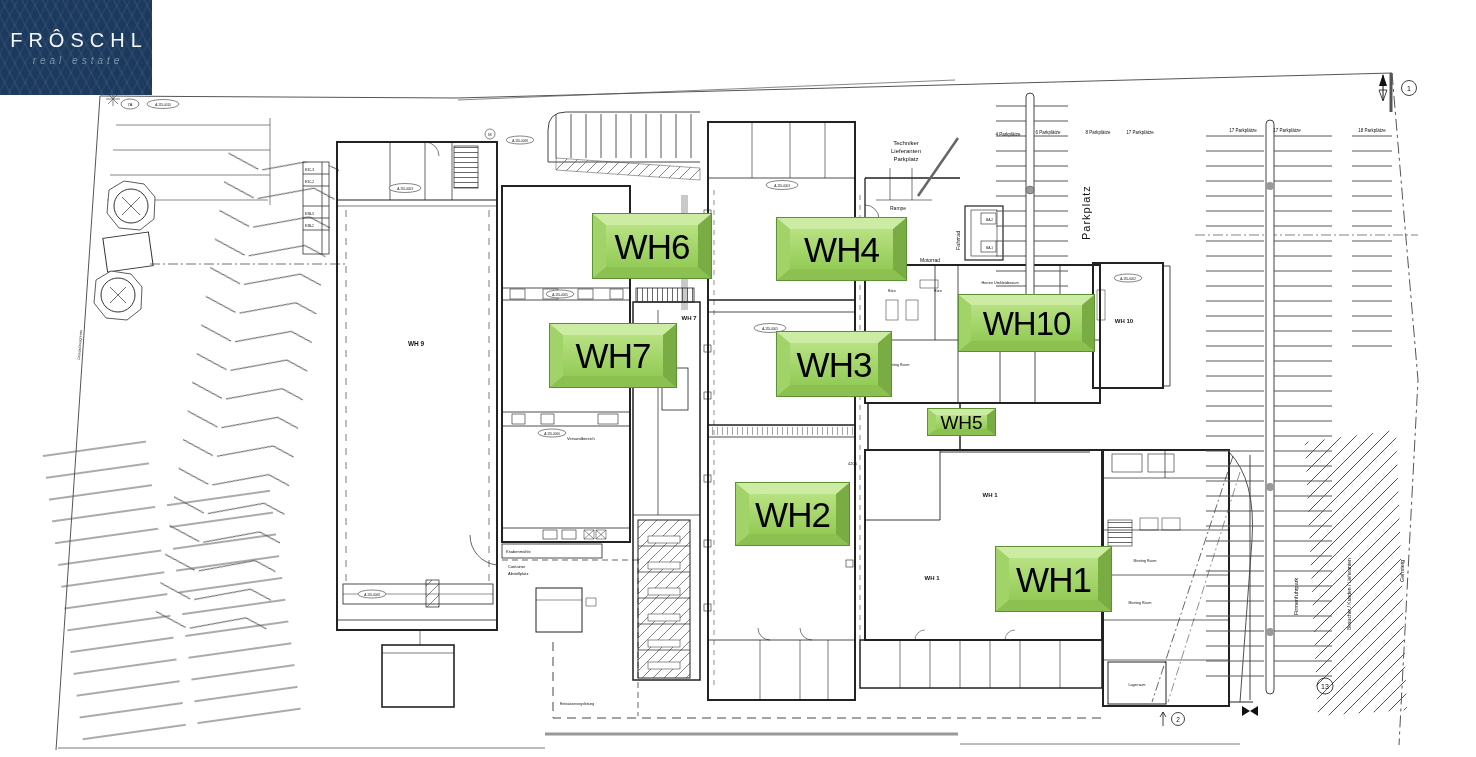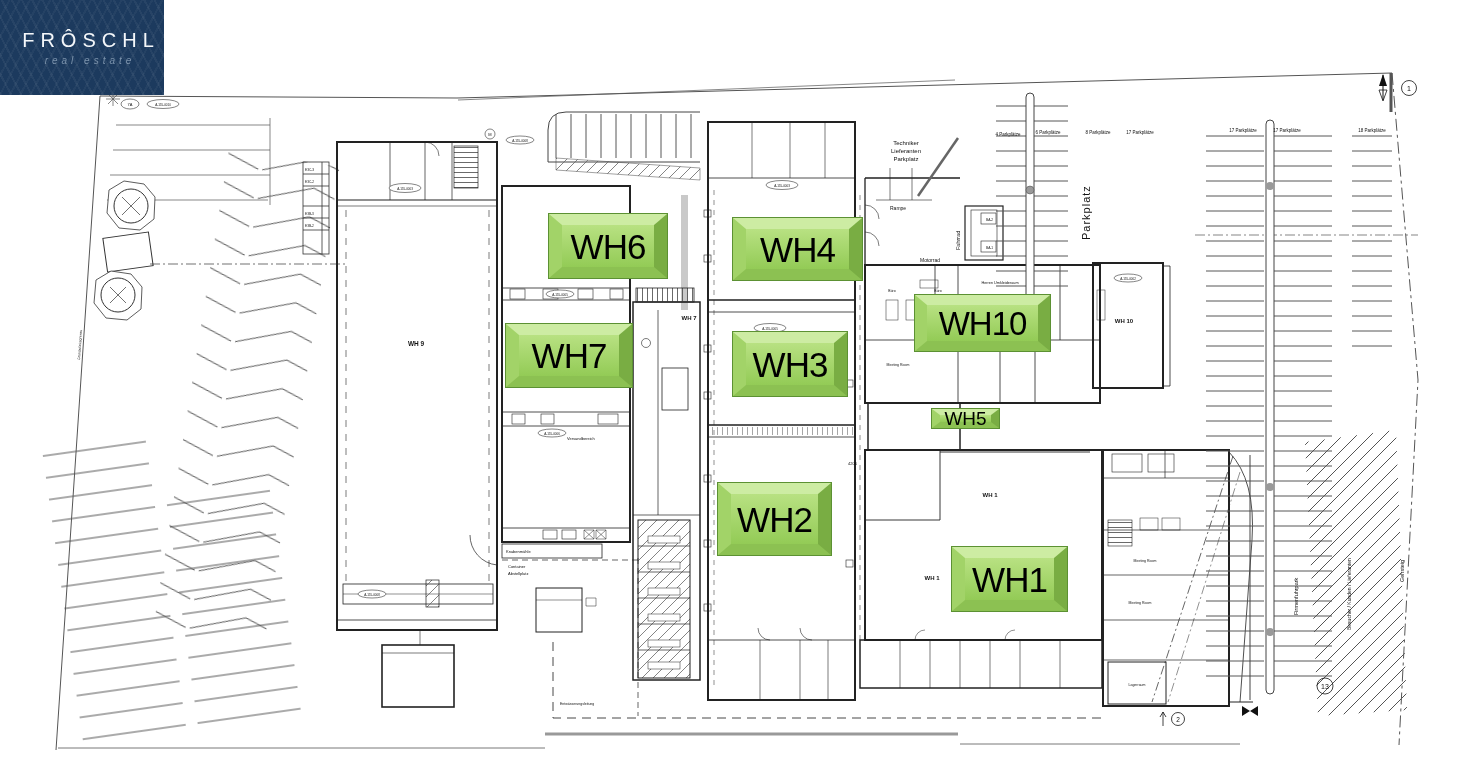--- a/index.html
+++ b/index.html
@@ -5,31 +5,31 @@
   html,body{margin:0;padding:0;background:#fff;}
   #stage{position:relative;width:1476px;height:757px;background:#ffffff;overflow:hidden;
          font-family:"Liberation Sans",sans-serif;}
   svg{position:absolute;left:0;top:0;}
   svg text{font-family:"Liberation Sans",sans-serif;fill:#111;}
   
   .logo{position:absolute;left:0;top:0;width:152px;height:95px;background:#1c3a5e;z-index:30;
         display:flex;flex-direction:column;align-items:center;justify-content:center;gap:3px;
         background-image:
           repeating-linear-gradient(62deg, rgba(255,255,255,0.05) 0 2px, transparent 2px 9px),
-          repeating-linear-gradient(-62deg, rgba(255,255,255,0.04) 0 2px, transparent 2px 9px); padding-left: 12px;}
+          repeating-linear-gradient(-62deg, rgba(255,255,255,0.04) 0 2px, transparent 2px 9px);}
   .logo .brand{color:#f4f7fa;font-size:20px;letter-spacing:6px;font-weight:400;margin-left:6px;}
   .logo .tagline{color:#7c93ac;font-size:10px;letter-spacing:4px;margin-left:4px;font-style:italic;}
   
   .wh{position:absolute;box-sizing:border-box;z-index:20;
       display:flex;align-items:center;justify-content:center;
       border-style:solid;
       border-color:#cdeca3 #79ad43 #8cc152 #a2d368; 
       background:linear-gradient(#b8e182,#93cb56);
       box-shadow:0 0 0 1px #5c9133;
-      color:#000;letter-spacing:-1px;line-height:1;}
+      color:#000;letter-spacing:-1px;line-height:1;margin-left:44px;}
   .wh.big{border-width:11px 13px 11px 13px;font-size:35px;}
   .wh.big4{border-width:10px 12px 10px 12px;font-size:33px;}
   .wh.small{border-width:6px 8px 6px 8px;font-size:19px;letter-spacing:0;}
 </style>
 </head>
 <body>
 
 <div id="stage">
 
   <svg width="1476" height="757" viewBox="0 0 1476 757">
@@ -335,21 +335,21 @@
       <path d="M1163,712 V726 M1160,717 l3,-5 3,5" stroke-width="0.8"></path>
     </g>
   </svg>
 
   <div class="logo">
     <div class="brand">FRÔSCHL</div>
     <div class="tagline">real estate</div>
   </div>
 
   <div class="wh big" style="left:952px;top:547px;width:115px;height:64px">WH1</div>
-  <div class="wh big" style="left:718px;top:483px;width:113px;height:72px">WH2</div>
+  <div class="wh big" style="left:692px;top:483px;width:113px;height:62px">WH2</div>
   <div class="wh big" style="left:733px;top:332px;width:114px;height:64px">WH3</div>
   <div class="wh big" style="left:733px;top:218px;width:129px;height:62px">WH4</div>
-  <div class="wh small" style="left:932px;top:409px;width:67px;height:19px">WH5</div>
+  <div class="wh small" style="left:884px;top:409px;width:67px;height:26px">WH5</div>
   <div class="wh big" style="left:549px;top:214px;width:118px;height:64px">WH6</div>
   <div class="wh big" style="left:506px;top:324px;width:126px;height:63px">WH7</div>
   <div class="wh big4" style="left:915px;top:295px;width:135px;height:56px">WH10</div>
 
 </div>
 
 </body></html>

